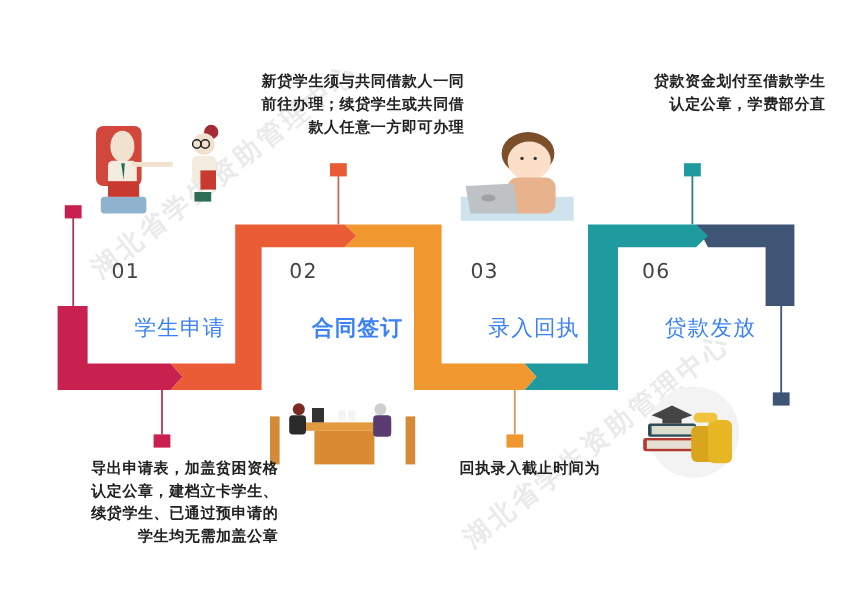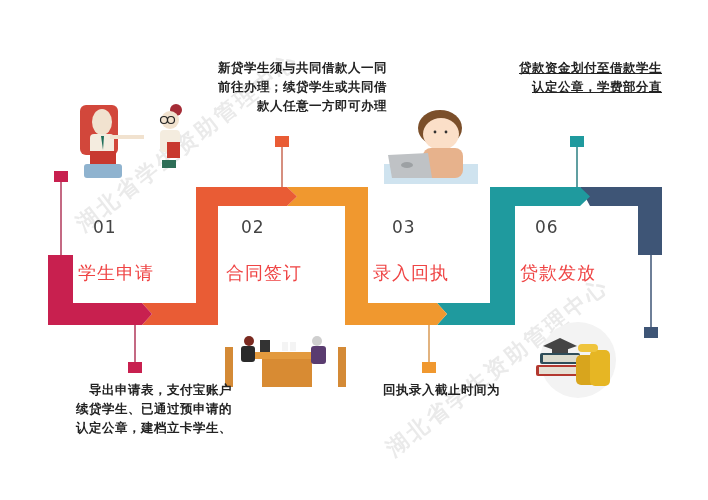--- a/index.html
+++ b/index.html
@@ -3,21 +3,21 @@
 <meta charset="utf-8">
 <style>
   html, body { margin:0; padding:0; background:#ffffff; }
   body { width:708px; height:500px; position:relative; overflow:hidden;
          font-family:"DejaVu Sans", "Liberation Sans", sans-serif; color:#222; }
   .desc { position:absolute; font-size:12.5px; line-height:19px; font-weight:bold;
           color:#222; text-align:right; letter-spacing:0.5px; }
   .desc div { white-space:nowrap; }
   .num { position:absolute; font-size:17px; color:#444; font-family:"DejaVu Sans", sans-serif;
          letter-spacing:1px; text-align:left; width:80px; }
-  .step { position:absolute; font-size:18px; color:#ef4444; text-align:left; width:110px;
+  .step { position:absolute; font-size:18px; color:#3b82f6; text-align:right; width:110px;
           letter-spacing:1px; }
   .watermark { position:absolute; font-size:22px; color:rgba(160,160,160,0.22); font-weight:bold;
                white-space:nowrap; letter-spacing:3px; }
   svg { position:absolute; left:0; top:0; }
 </style>
 </head>
 <body>
 
 <div class="watermark" style="left:70px; top:120px; transform:rotate(-38deg); transform-origin:left top; top:215px;">湖北省学生资助管理中心</div>
 <div class="watermark" style="left:380px; top:440px; transform:rotate(-38deg); transform-origin:left top;">湖北省学生资助管理中心</div>
@@ -117,36 +117,37 @@
     <rect x="578" y="344" width="20" height="8" rx="4" fill="#efc43c"></rect>
   </g>
 </svg>
 
 <div class="num" style="left:93px; top:217px;">01</div>
 <div class="num" style="left:241px; top:217px;">02</div>
 <div class="num" style="left:392px; top:217px;">03</div>
 <div class="num" style="left:535px; top:217px;">06</div>
 
 <div class="step" style="left:78px; top:261px;">学生申请</div>
-<div class="step" style="left:226px; top:261px;">合同签订</div>
+<div class="step" style="left:226px; top:261px;font-weight:bold;">合同签订</div>
 <div class="step" style="left:373px; top:261px;">录入回执</div>
 <div class="step" style="left:520px; top:261px;">贷款发放</div>
 
 <div class="desc" style="left:38px; top:380px; width:194px;">
-  <div>导出申请表，支付宝账户</div>
+  <div>导出申请表，加盖贫困资格</div>
+  <div>认定公章，建档立卡学生、</div>
   <div>续贷学生、已通过预申请的</div>
-  <div>认定公章，建档立卡学生、</div>
+  <div>学生均无需加盖公章</div>
 </div>
 
 <div class="desc" style="left:183px; top:58px; width:204px;">
   <div>新贷学生须与共同借款人一同</div>
   <div>前往办理；续贷学生或共同借</div>
   <div>款人任意一方即可办理</div>
 </div>
 
 <div class="desc" style="left:360px; top:380px; width:140px;">
   <div>回执录入截止时间为</div>
 </div>
 
-<div class="desc" style="left:490px; top:58px; width:172px;text-decoration:underline;">
+<div class="desc" style="left:516px; top:58px; width:172px;">
   <div>贷款资金划付至借款学生</div>
   <div>认定公章，学费部分直</div>
 </div>
 
 </body></html>

